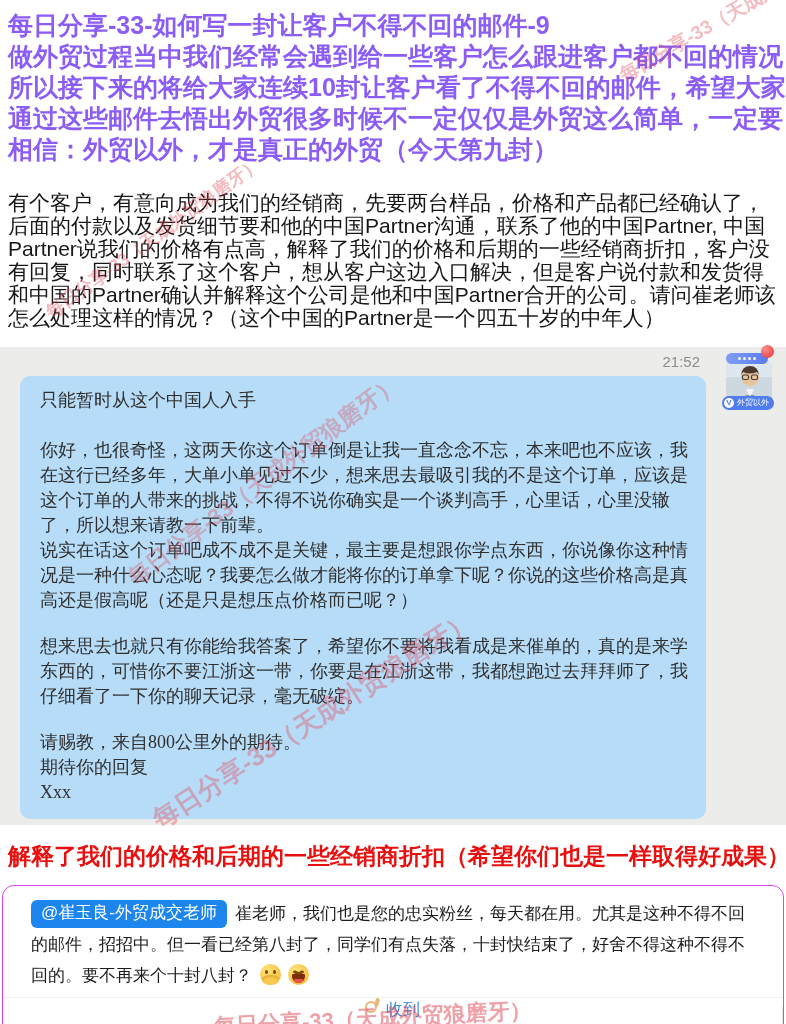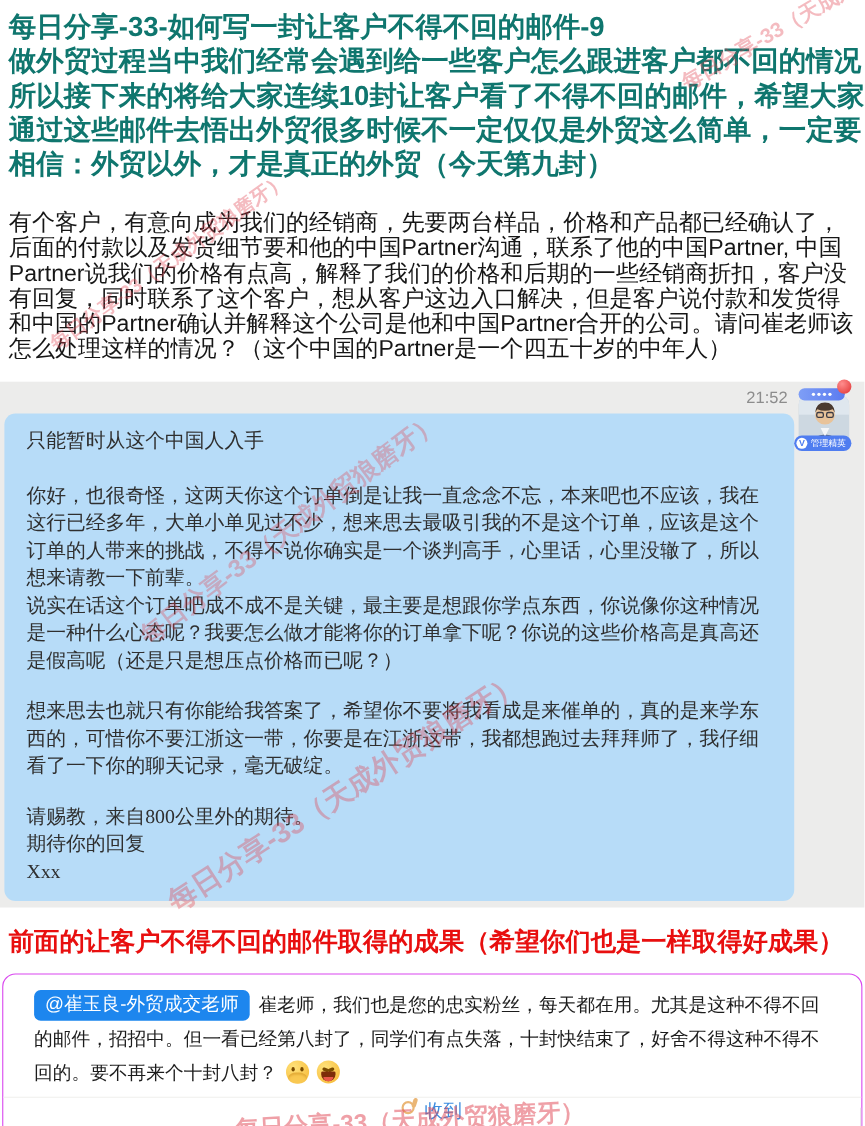--- a/index.html
+++ b/index.html
@@ -3,26 +3,26 @@
 <meta charset="utf-8">
 <style>
   html,body{margin:0;padding:0;}
   body{
     width:786px;height:1024px;position:relative;overflow:hidden;
     background:#ffffff;
     font-family:"Liberation Sans","DejaVu Sans",sans-serif;
     -webkit-font-smoothing:antialiased;
   }
   
-  .red-block{margin:10px 8px 0;color:#0f766e;font-weight:bold;font-size:25px;line-height:31px;}
+  .red-block{margin:10px 8px 0;color:#8b5cf6;font-weight:bold;font-size:25px;line-height:31px;}
   .red-block div{white-space:nowrap;}
   
   .question{margin:26px 8px 0;color:#161616;font-size:21px;line-height:23px;}
   
-  .chat-panel{margin-top:18px;background:#ececeb;position:relative;padding:5px 0 6px;}
+  .chat-panel{margin-top:18px;background:#ececeb;position:relative;padding:5px 16px 6px;}
   .timestamp{text-align:right;padding-right:70px;font-size:15px;color:#8c8c8c;height:22px;line-height:20px;}
   .bubble{
     margin:2px 64px 0 4px;background:#b7dcf8;border-radius:10px;
     padding:12px 18px 14px 20px;color:#2f2f2f;font-size:18px;line-height:25px;font-family:Liberation Serif, serif;
   }
   .bubble .gap1{margin-top:25px;}
   .bubble .gap2{margin-top:21px;}
   .bubble p{margin:0;}
   
   .avatar{position:absolute;top:12px;right:14px;width:46px;height:46px;}
@@ -114,36 +114,36 @@
     </span>
     <span class="ribbon">
       <i></i>
         <i></i>
         <i></i>
         <i></i>
       <span class="ribbon-emoji"></span>
     </span>
     <span class="vbadge">
       <span class="vc">V</span>
-      <span class="vl">管理精英</span>
+      <span class="vl">外贸以外</span>
     </span>
   </div>
 
   <div class="bubble">
     <div>只能暂时从这个中国人入手</div>
     <p class="gap1">你好，也很奇怪，这两天你这个订单倒是让我一直念念不忘，本来吧也不应该，我在这行已经多年，大单小单见过不少，想来思去最吸引我的不是这个订单，应该是这个订单的人带来的挑战，不得不说你确实是一个谈判高手，心里话，心里没辙了，所以想来请教一下前辈。</p>
     <p>说实在话这个订单吧成不成不是关键，最主要是想跟你学点东西，你说像你这种情况是一种什么心态呢？我要怎么做才能将你的订单拿下呢？你说的这些价格高是真高还是假高呢（还是只是想压点价格而已呢？）</p>
     <p class="gap2">想来思去也就只有你能给我答案了，希望你不要将我看成是来催单的，真的是来学东西的，可惜你不要江浙这一带，你要是在江浙这带，我都想跑过去拜拜师了，我仔细看了一下你的聊天记录，毫无破绽。</p>
     <p class="gap2">请赐教，来自800公里外的期待。</p>
     <div>期待你的回复</div>
     <div>Xxx</div>
   </div>
 </div>
 
-<div class="result-heading">前面的让客户不得不回的邮件取得的成果（希望你们也是一样取得好成果）</div>
+<div class="result-heading">解释了我们的价格和后期的一些经销商折扣（希望你们也是一样取得好成果）</div>
 
 <div class="comment-card">
   <div class="comment-body">
     <span class="mention">@崔玉良-外贸成交老师</span><span>崔老师，我们也是您的忠实粉丝，每天都在用。尤其是这种不得不回的邮件，招招中。但一看已经第八封了，同学们有点失落，十封快结束了，好舍不得这种不得不回的。要不再来个十封八封？</span>
     <span class="emo emo-shy">
       <span class="eye l"></span><span class="eye r"></span><span class="hand"></span>
     </span>
     <span class="emo emo-laugh">
       <span class="eye l"></span><span class="eye r"></span><span class="mouth"></span>
     </span>

